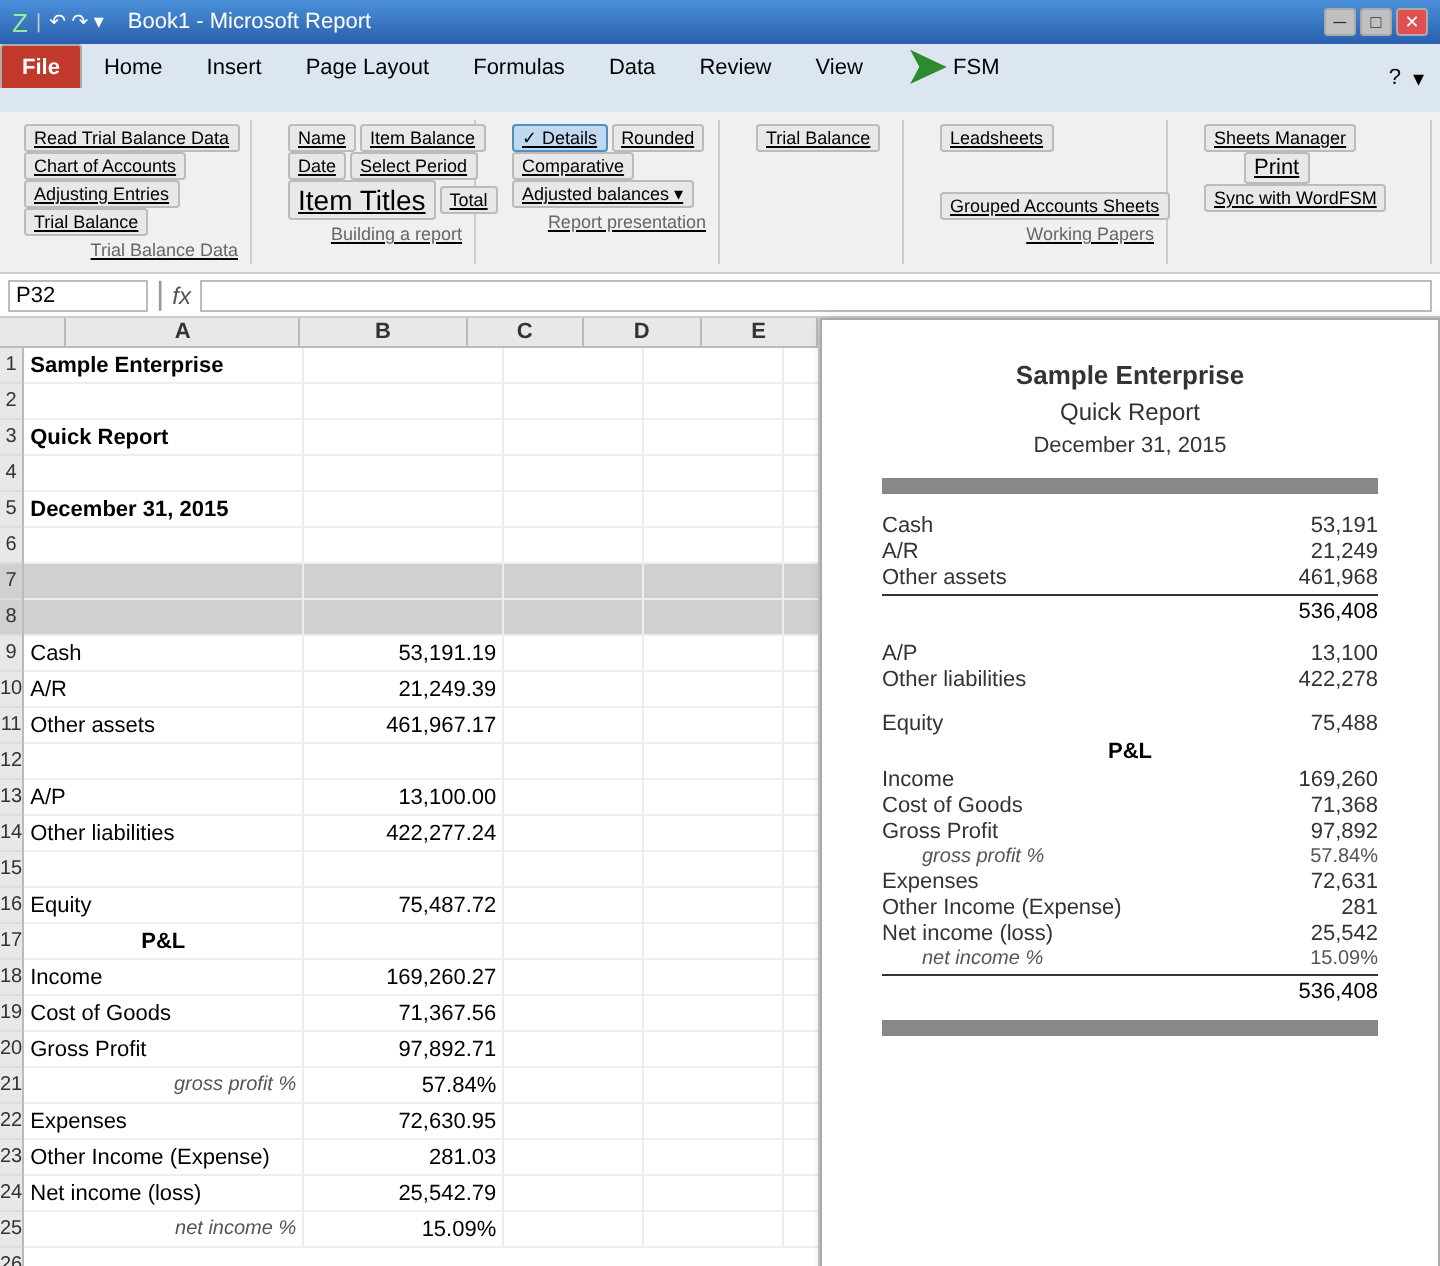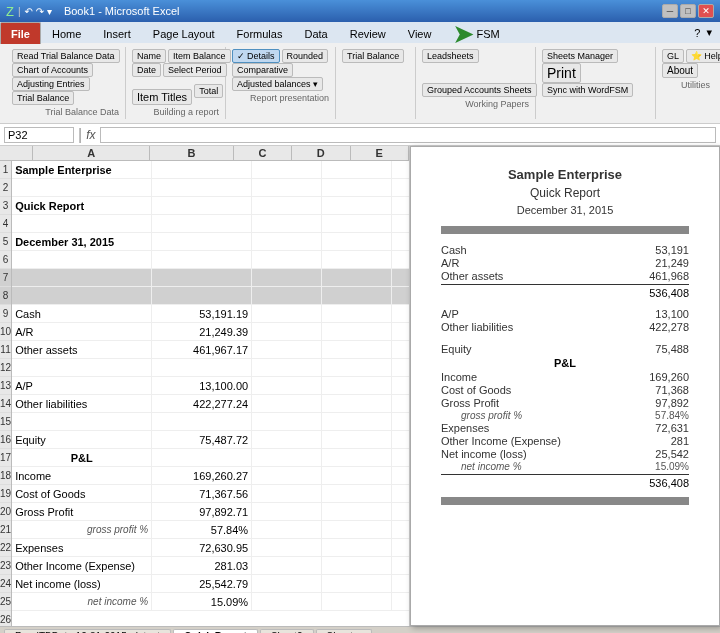--- a/index.html
+++ b/index.html
@@ -16,40 +16,40 @@
       padding: 0 6px;
       font-size: 11px;
     }
     .title-bar-left { display: flex; align-items: center; gap: 4px; }
     .title-bar-icons { display: flex; gap: 2px; }
     .title-btn { width: 16px; height: 14px; border: 1px solid #aaa; background: #c0c0c0; font-size: 9px; cursor: pointer; display: flex; align-items: center; justify-content: center; border-radius: 2px; color: #333; }
     .title-btn.close { background: #e05050; color: white; }
 
     
     .ribbon { background: #f0f0f0; border-bottom: 1px solid #ccc; }
-    .ribbon-tabs { display: flex; background: #dce6f1; height: 21px; }
+    .ribbon-tabs { display: flex; background: #dce6f1; height: 34px; }
     .ribbon-tab {
       padding: 3px 10px;
       font-size: 11px;
       cursor: pointer;
       border: 1px solid transparent;
       border-bottom: none;
       height: 22px;
       display: flex;
       align-items: center;
     }
     .ribbon-tab.active {
       background: #f0f0f0;
       border-color: #aaa;
       border-bottom-color: #f0f0f0;
       color: #c0392b;
       font-weight: bold;
     }
 
-    .ribbon-content { display: flex; padding: 4px 6px; gap: 0; }
+    .ribbon-content { display: flex; padding: 4px 6px; gap: 12px; text-decoration: underline; }
     .ribbon-group {
       display: flex;
       flex-direction: column;
       border-right: 1px solid #ccc;
       padding: 2px 6px;
       min-width: 80px;
     }
     .ribbon-group:last-child { border-right: none; }
     .ribbon-group-title { font-size: 9px; color: #666; text-align: right; margin-top: 2px; }
     .ribbon-row { display: flex; gap: 2px; align-items: center; }
@@ -180,21 +180,21 @@
     }
   </style>
 </head>
 <body>
 
 <div class="title-bar">
   <div class="title-bar-left">
     <span style="color:#90ee90; font-size:13px;">Z</span>
     <span style="font-size:10px; color:#ccc;">|</span>
     <span style="font-size:10px;">↶ ↷ ▾</span>
-    <span style="margin-left:8px;">Book1 - Microsoft Excel</span>
+    <span style="margin-left:8px;">Book1 - Microsoft Report</span>
   </div>
   <div class="title-bar-icons">
     <div class="title-btn">
         <span>─</span>
       </div>
     <div class="title-btn">
         <span>□</span>
       </div>
     <div class="title-btn close">
         <span>✕</span>
@@ -242,21 +242,21 @@
     <div class="ribbon-group" style="min-width:100px;">
       <div class="ribbon-row">
         <button class="ribbon-btn" style="font-size:9px;">Name</button>
         <button class="ribbon-btn" style="font-size:9px;">Item Balance</button>
       </div>
       <div class="ribbon-row">
         <button class="ribbon-btn" style="font-size:9px;">Date</button>
         <button class="ribbon-btn" style="font-size:9px;">Select Period</button>
       </div>
       <div class="ribbon-row">
-        <button class="ribbon-btn" style="font-size:11px;margin-top:12px;">Item Titles</button>
+        <button class="ribbon-btn" style="font-size:14px;">Item Titles</button>
         <button class="ribbon-btn" style="font-size:9px;">Total</button>
       </div>
       <div class="ribbon-group-title">Building a report</div>
     </div>
 
     <div class="ribbon-group" style="min-width:110px;">
       <div class="ribbon-row">
         <button class="ribbon-btn active" style="font-size:9px;">✓ Details</button>
         <button class="ribbon-btn" style="font-size:9px;">Rounded</button>
       </div>
@@ -283,21 +283,21 @@
         <button class="ribbon-btn" style="font-size:9px;margin-top:20px;">Grouped Accounts Sheets</button>
       </div>
       <div class="ribbon-group-title">Working Papers</div>
     </div>
 
     <div class="ribbon-group" style="min-width:120px;">
       <div class="ribbon-row">
         <button class="ribbon-btn" style="font-size:9px;text-align:center;">Sheets Manager</button>
       </div>
       <div class="ribbon-row">
-        <button class="ribbon-btn" style="font-size:14px;">Print</button>
+        <button class="ribbon-btn" style="font-size:11px;margin-left:20px;">Print</button>
       </div>
       <div class="ribbon-row">
         <button class="ribbon-btn" style="font-size:9px;">Sync with WordFSM</button>
       </div>
     </div>
 
     <div class="ribbon-group" style="min-width:60px; border-right:none;">
       <div class="ribbon-row">
         <button class="ribbon-btn" style="font-size:9px;">GL</button>
         <button class="ribbon-btn" style="font-size:9px; display:flex;align-items:center;gap:2px;"><span style="color:#f0c040;">⭐</span>Help</button>

